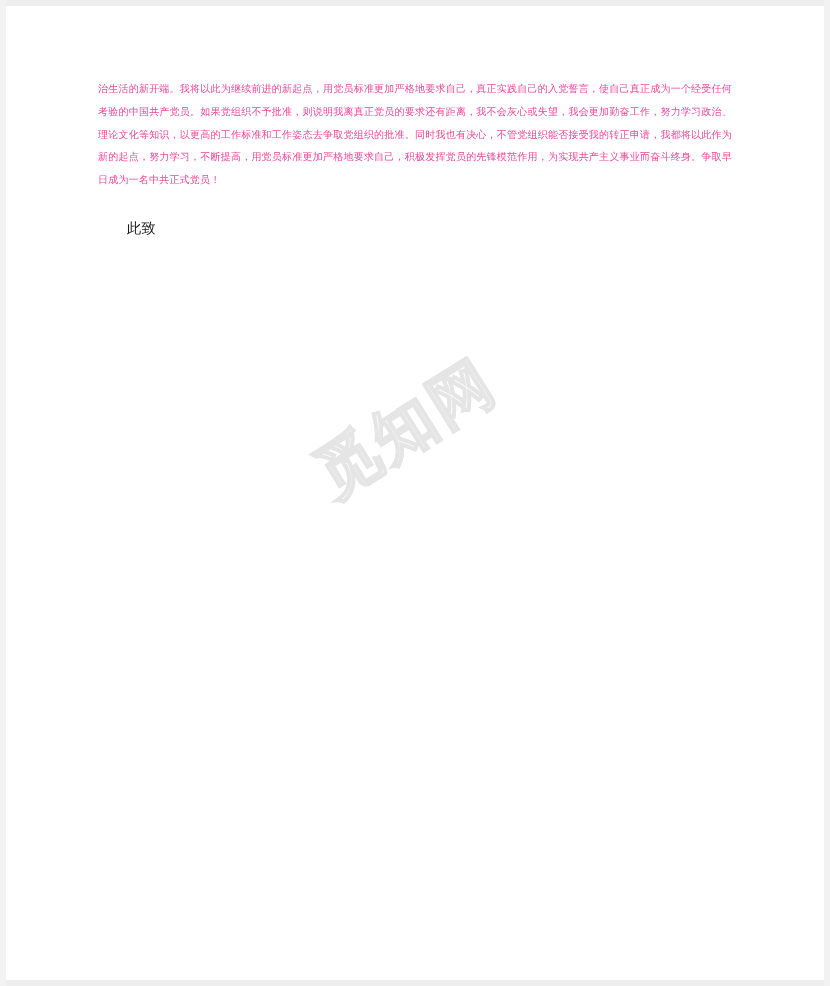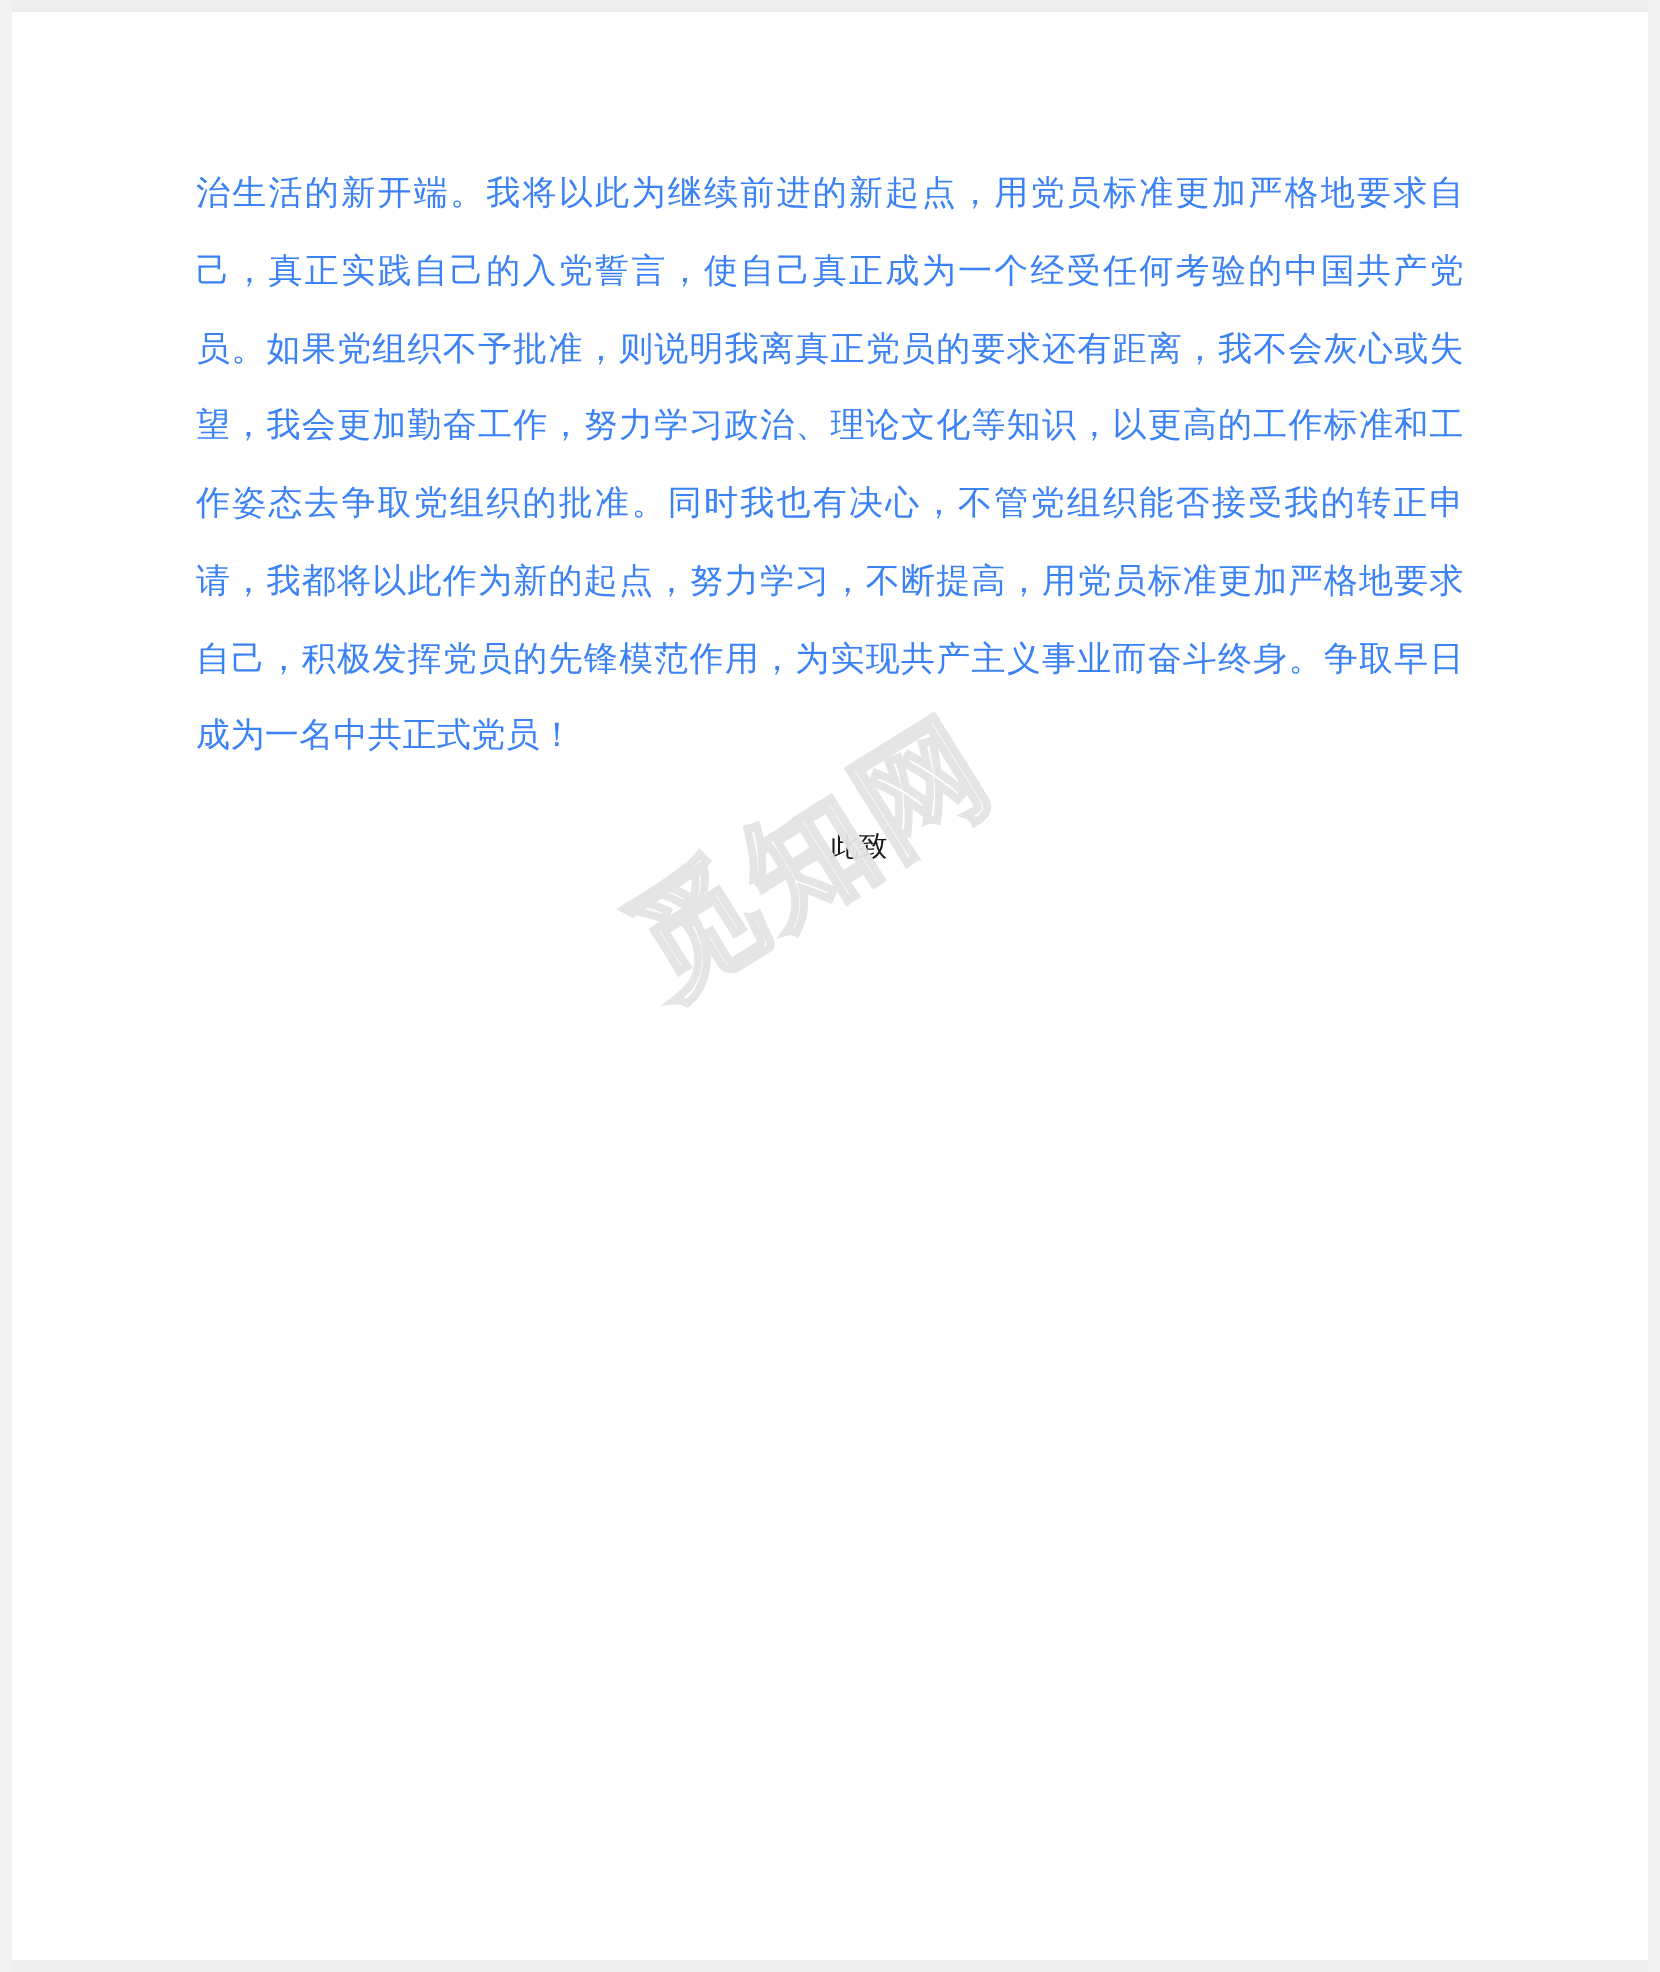--- a/index.html
+++ b/index.html
@@ -40,35 +40,34 @@
   .edge-left { left: 0; }
   .edge-right { right: 0; }
 
   .content {
     position: absolute;
     left: 98px;
     top: 78px;
     width: 634px;
   }
   .para {
-    font-size: 17px;
+    font-size: 10px;
     line-height: 2.28;
-    color: #3b82f6;
+    color: #ec4899;
     text-align: justify;
     text-justify: inter-ideograph;
     letter-spacing: 0.2px;
     margin: 0;
   }
   .closing {
     margin-top: 20px;
     font-size: 14.4px;
     line-height: 2.28;
     color: #1a1a1a;
     text-indent: 2em;
-    text-align: center;
   }
   .closing.second {
     margin-top: 22px;
   }
 
   
   .watermark {
     position: absolute;
     left: 236px;
     top: 318px;

